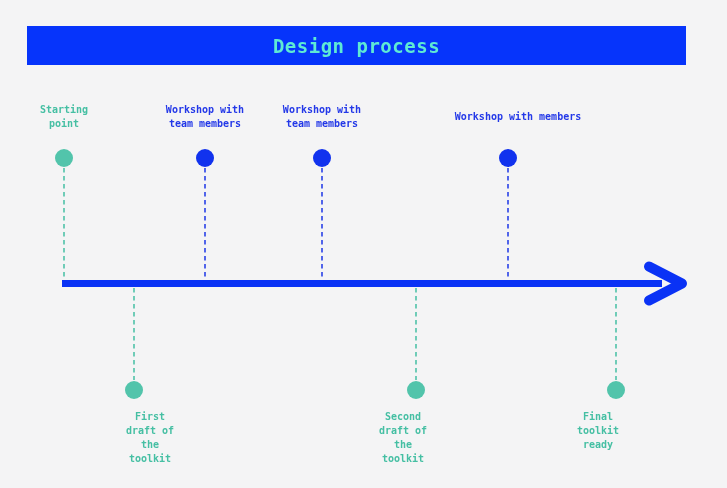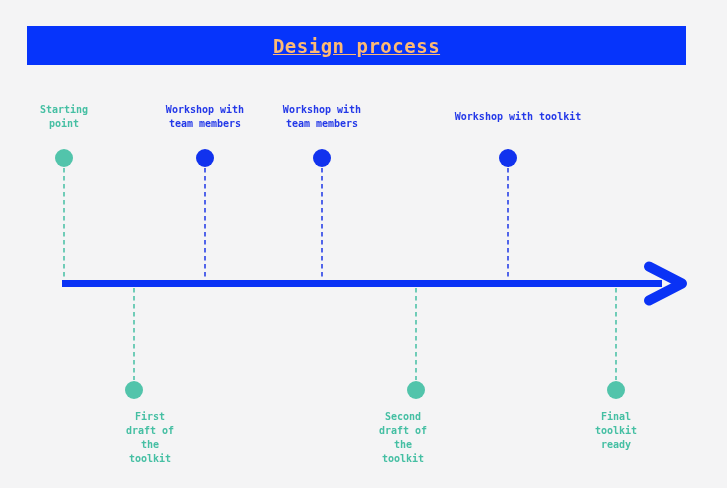--- a/index.html
+++ b/index.html
@@ -15,23 +15,22 @@
     position: absolute;
     left: 27px; top: 26px;
     width: 659px; height: 39px;
     background: #0634fb;
     display: flex; align-items: center; justify-content: center;
   }
   .title-bar h1 {
     margin: 0;
     font-size: 19px;
     font-weight: bold;
-    color: #fdba74;
+    color: #5eead4;
     letter-spacing: 0.5px;
-    text-decoration: underline;
   }
   .timeline-svg { position: absolute; left: 0; top: 0; }
   .lbl {
     position: absolute;
     font-size: 10px;
     font-weight: bold;
     line-height: 14px;
     text-align: center;
     white-space: pre-line;
   }
@@ -79,33 +78,33 @@
   <div class="dot teal-dot" style="left:55px; top:149px;"></div>
 
   <div class="lbl above blue-text" style="left:135px; width:140px;">Workshop with
 team members</div>
   <div class="dot blue-dot" style="left:196px; top:149px;"></div>
 
   <div class="lbl above blue-text" style="left:252px; width:140px;">Workshop with
 team members</div>
   <div class="dot blue-dot" style="left:313px; top:149px;"></div>
 
-  <div class="lbl above blue-text" style="left:418px; width:200px;">Workshop with toolkit</div>
+  <div class="lbl above blue-text" style="left:418px; width:200px;">Workshop with members</div>
   <div class="dot blue-dot" style="left:499px; top:149px;"></div>
 
   <div class="dot teal-dot" style="left:125px; top:381px;"></div>
   <div class="lbl below teal-text" style="left:80px; width:140px;">First
 draft of
 the
 toolkit</div>
 
   <div class="dot teal-dot" style="left:407px; top:381px;"></div>
   <div class="lbl below teal-text" style="left:333px; width:140px;">Second
 draft of
 the
 toolkit</div>
 
   <div class="dot teal-dot" style="left:607px; top:381px;"></div>
-  <div class="lbl below teal-text" style="left:546px; width:140px;">Final
+  <div class="lbl below teal-text" style="left:528px; width:140px;">Final
 toolkit
 ready</div>
 
 </div>
 
 </body></html>

